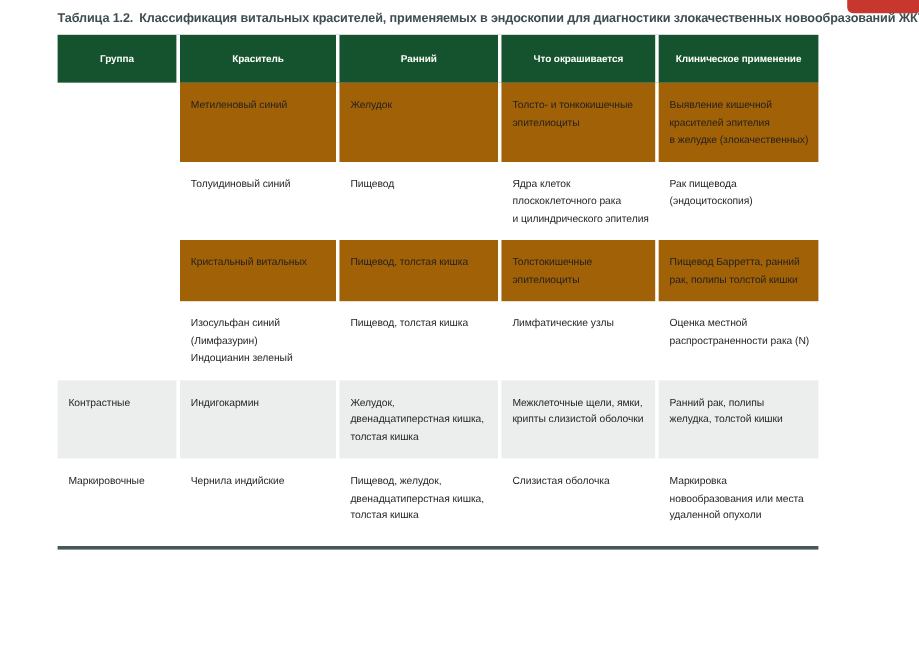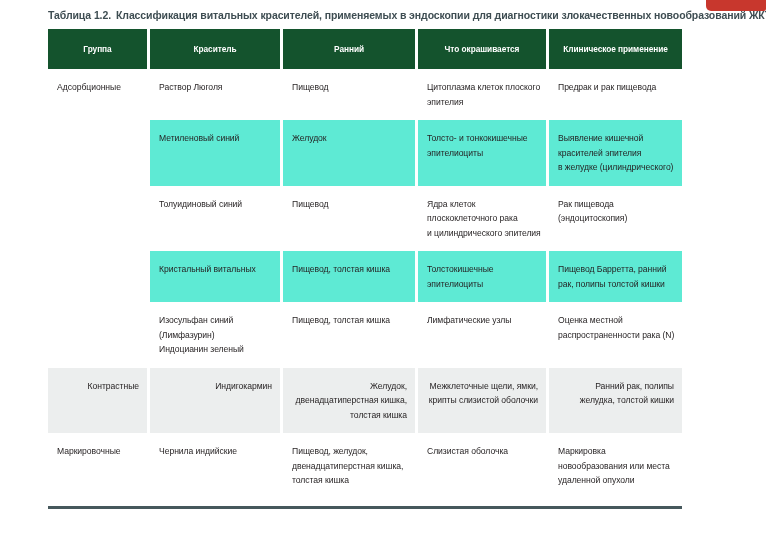--- a/index.html
+++ b/index.html
@@ -74,24 +74,24 @@
     font-size: 8.6px;
     line-height: 14.5px;
     vertical-align: top;
     padding: 11px 8px 11px 9px;
     border-right: 3px solid #ffffff;
     letter-spacing: -0.05px;
     color: #231f20;
   }
   tbody td.last-col { border-right: none; }
 
-  tbody tr.shaded td.shade { background: #5eead4; margin-top: 24px; }
+  tbody tr.shaded td.shade { background: #a16207; margin-top: 24px; }
   tbody tr td.blank { background: #ffffff; }
 
-  tbody tr.shaded.full td { background: #eceeee; text-align: right; }
+  tbody tr.shaded.full td { background: #eceeee; }
 
   td .line { display: block; white-space: nowrap; }
 
   #bottom-rule {
     width: 634px;
     height: 3px;
     background: #46585c;
     margin-top: 7px;
   }
 
@@ -124,54 +124,36 @@
     <thead>
       <tr>
         <td>Группа</td>
         <td>Краситель</td>
         <td>Ранний</td>
         <td>Что окрашивается</td>
         <td class="last-col">Клиническое применение</td>
       </tr>
     </thead>
     <tbody id="table-body">
-        <tr>
-          <td>
-            <span class="line">Адсорбционные</span>
-          </td>
-          <td>
-            <span class="line">Раствор Люголя</span>
-          </td>
-          <td>
-            <span class="line">Пищевод</span>
-          </td>
-          <td>
-            <span class="line">Цитоплазма клеток плоского</span>
-            <span class="line">эпителия</span>
-          </td>
-          <td class="last-col">
-            <span class="line">Предрак и рак пищевода</span>
-          </td>
-        </tr>
         <tr class="shaded">
           <td class="blank"></td>
           <td class="shade">
             <span class="line">Метиленовый синий</span>
           </td>
           <td class="shade">
             <span class="line">Желудок</span>
           </td>
           <td class="shade">
             <span class="line">Толсто- и тонкокишечные</span>
             <span class="line">эпителиоциты</span>
           </td>
           <td class="last-col shade">
             <span class="line">Выявление кишечной</span>
             <span class="line">красителей эпителия</span>
-            <span class="line">в желудке (цилиндрического)</span>
+            <span class="line">в желудке (злокачественных)</span>
           </td>
         </tr>
         <tr>
           <td></td>
           <td>
             <span class="line">Толуидиновый синий</span>
           </td>
           <td>
             <span class="line">Пищевод</span>
           </td>

